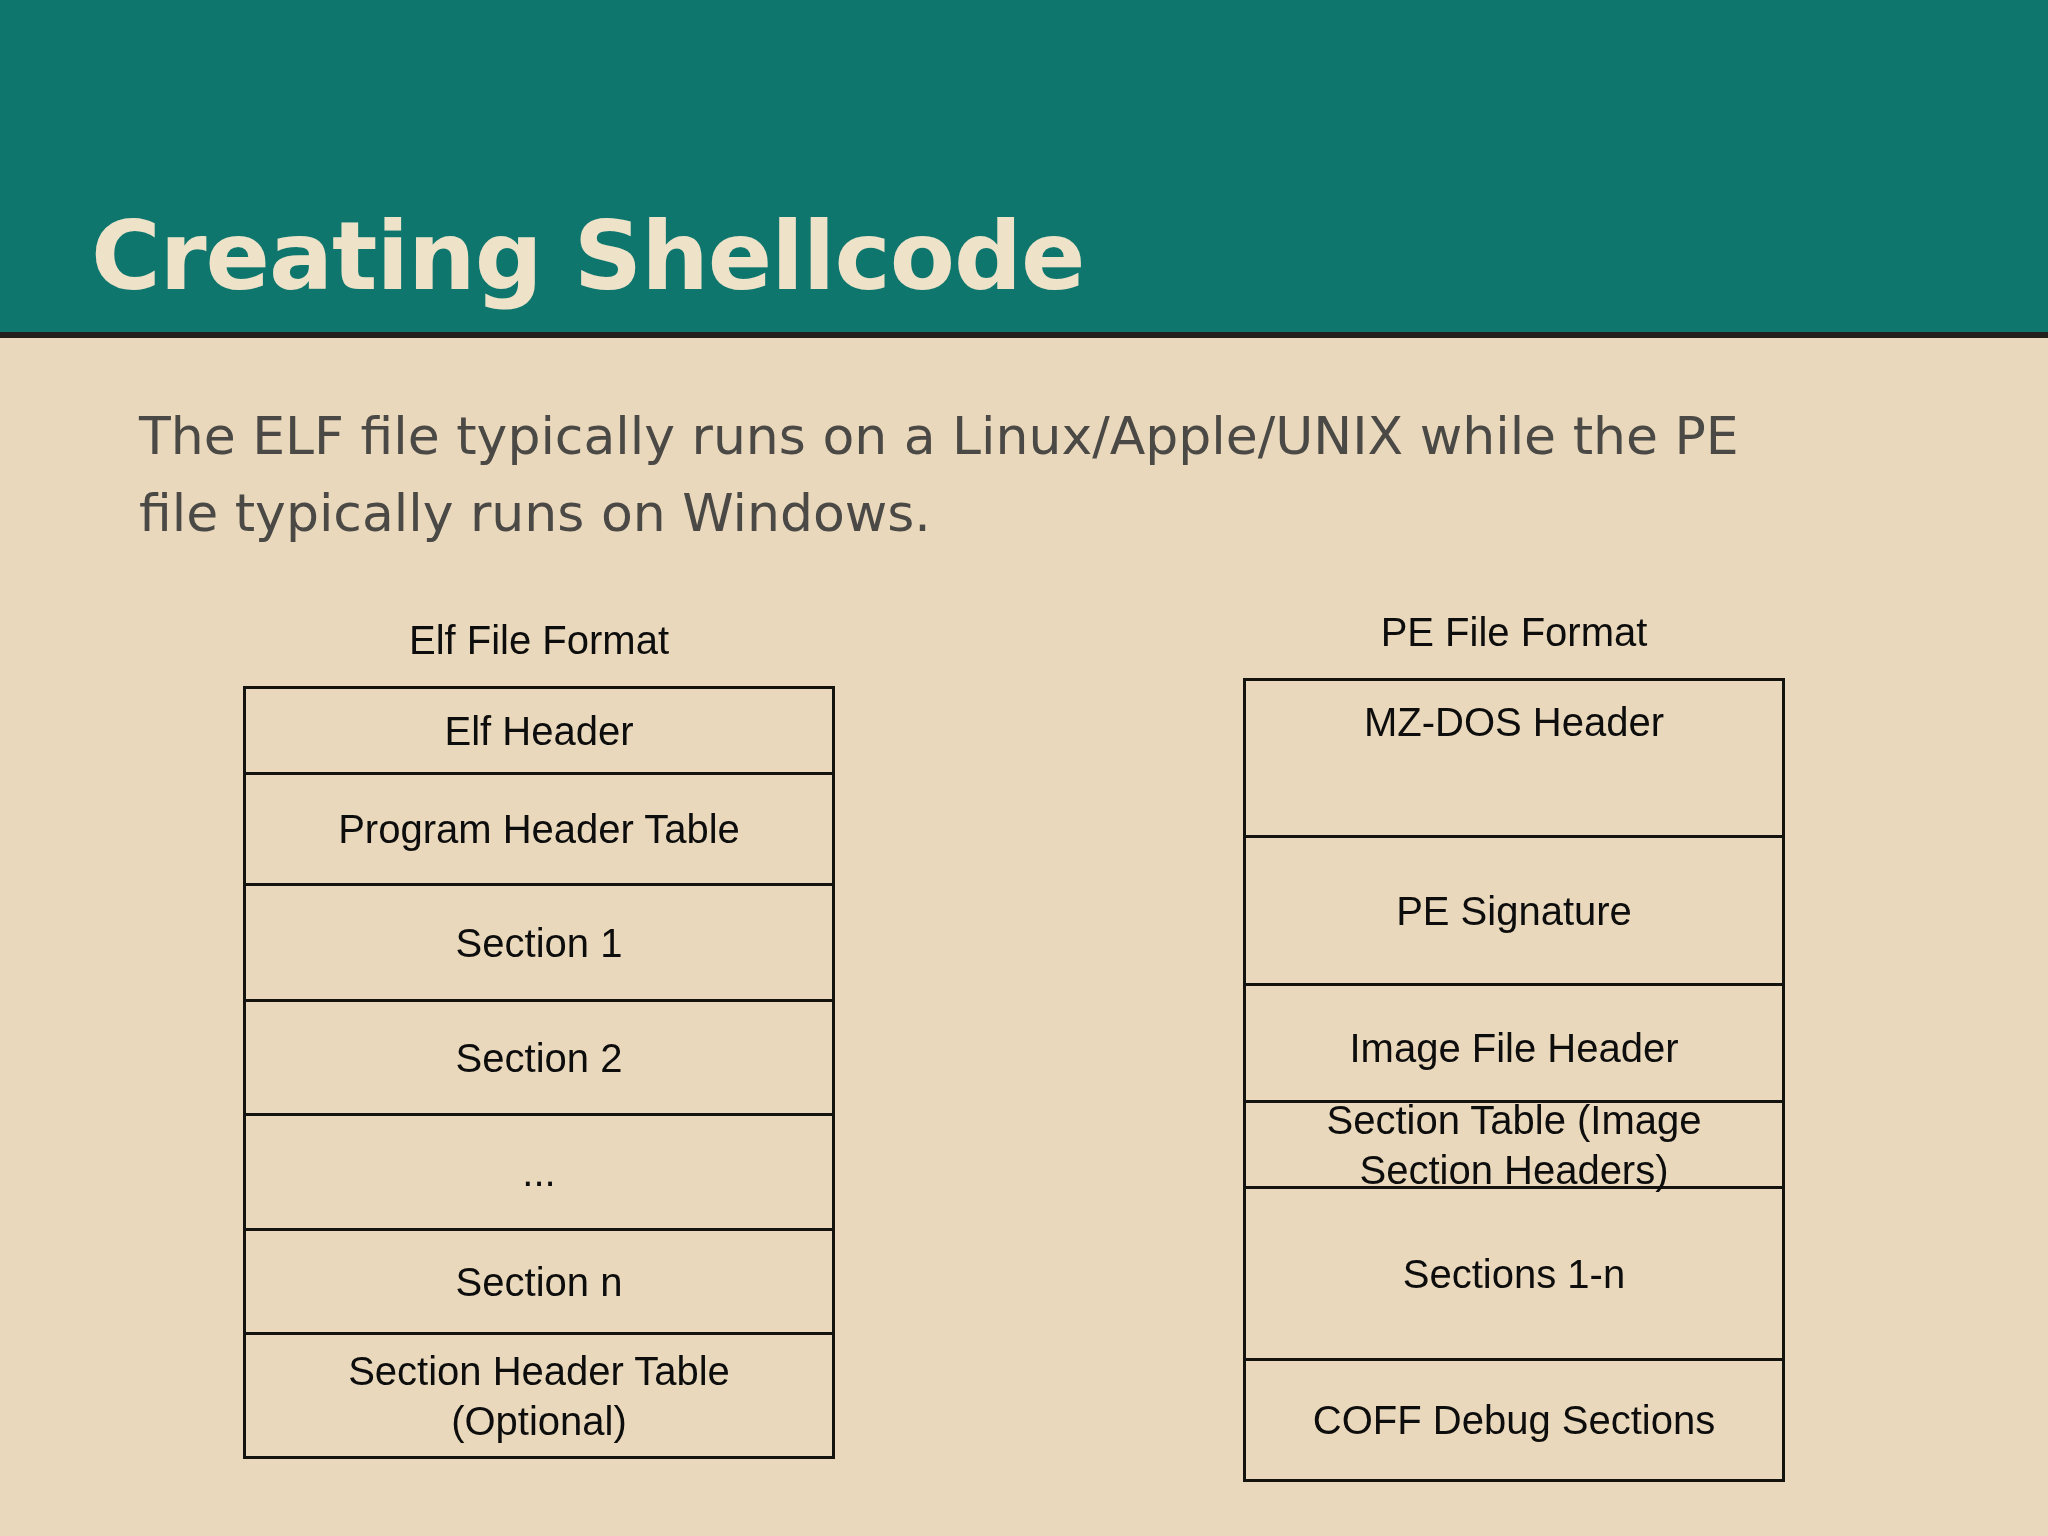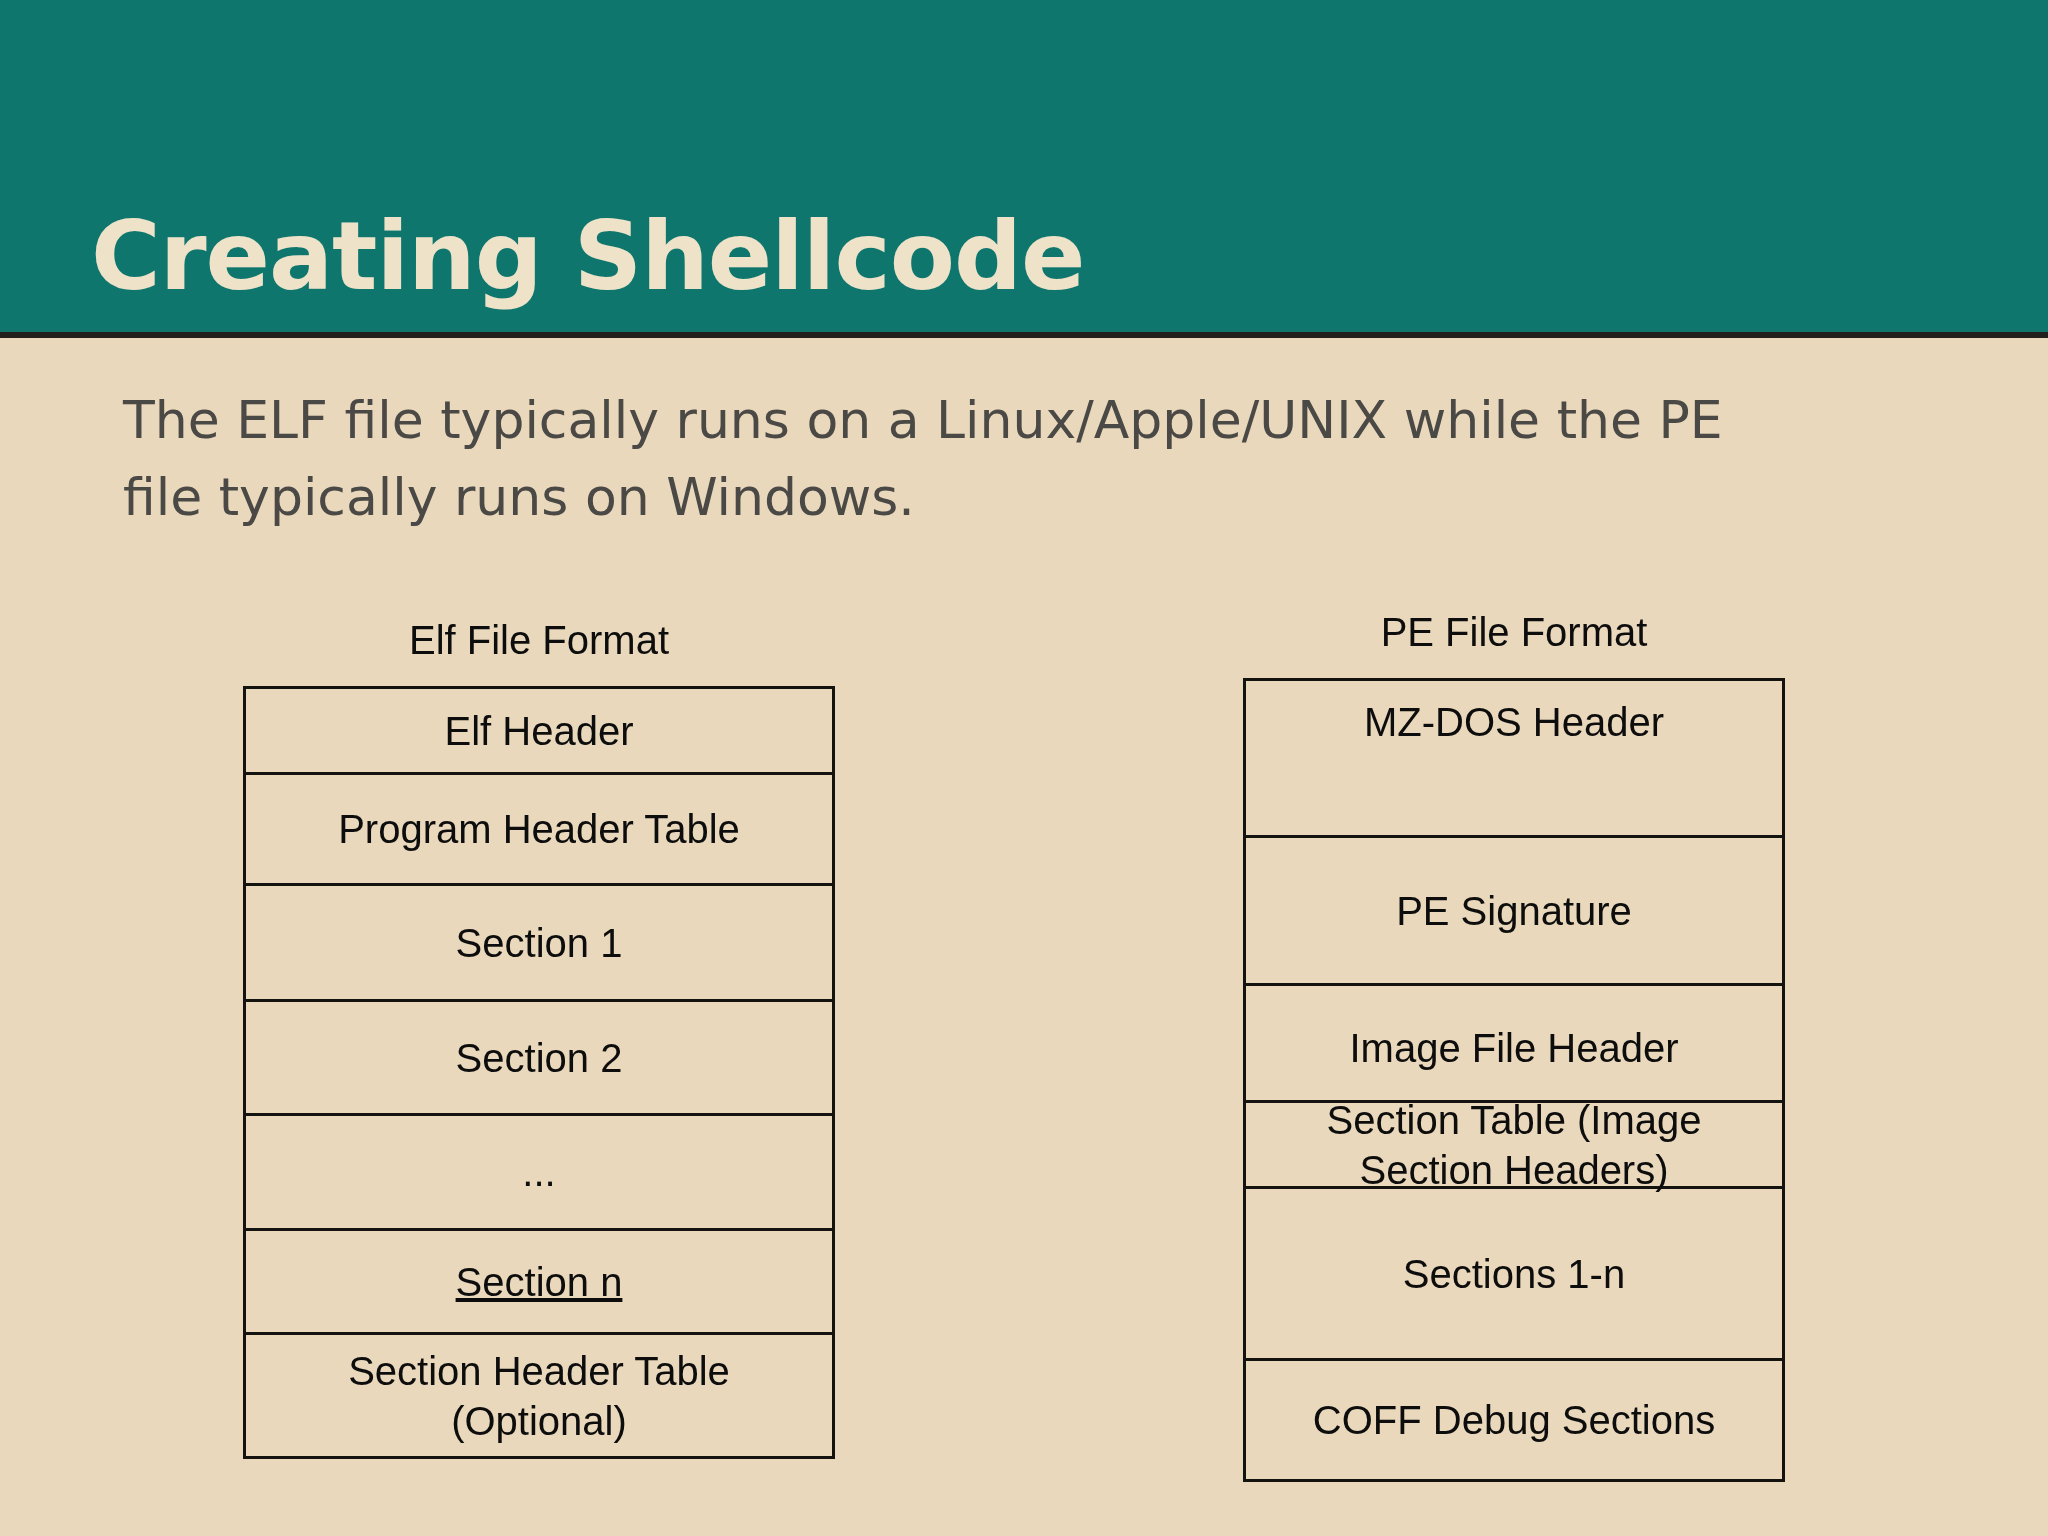--- a/index.html
+++ b/index.html
@@ -27,21 +27,21 @@
     color:#eee3c9;
     letter-spacing:-1px;
   }
   .band-edge{
     position:absolute;left:0;top:332px;width:2048px;height:6px;
     background:#221f1d;
   }
   
   .body-text{
     position:absolute;left:123px;top:382px;width:1860px;
-    margin:0;
+    margin:16px;
     font-family:"DejaVu Sans", sans-serif;
     font-size:52px;
     line-height:77px;
     color:#4b4946;
   }
   
   .diagram{position:absolute;}
   .diagram-elf{left:243px;top:620px;width:592px;}
   .diagram-pe{left:1243px;top:612px;width:542px;}
   .diagram-title{
@@ -68,21 +68,21 @@
     color:#0d0d0d;
     padding:0 13px;
   }
   .cell:last-child{border-bottom:none;}
   
   .diagram-elf .r0{height:86px;}
   .diagram-elf .r1{height:111px;}
   .diagram-elf .r2{height:116px;}
   .diagram-elf .r3{height:114px;}
   .diagram-elf .r4{height:115px;}
-  .diagram-elf .r5{height:104px;text-decoration:underline;}
+  .diagram-elf .r5{height:104px;}
   .diagram-elf .r6{height:121px;}
   
   .diagram-pe .r0{height:157px;align-items:flex-start;padding-top:16px;}
   .diagram-pe .r1{height:148px;}
   .diagram-pe .r2{height:107px;margin-top:10px;}
   .diagram-pe .r3{height:86px;}
   .diagram-pe .r4{height:172px;}
   .diagram-pe .r5{height:118px;}
 </style>
 </head>

